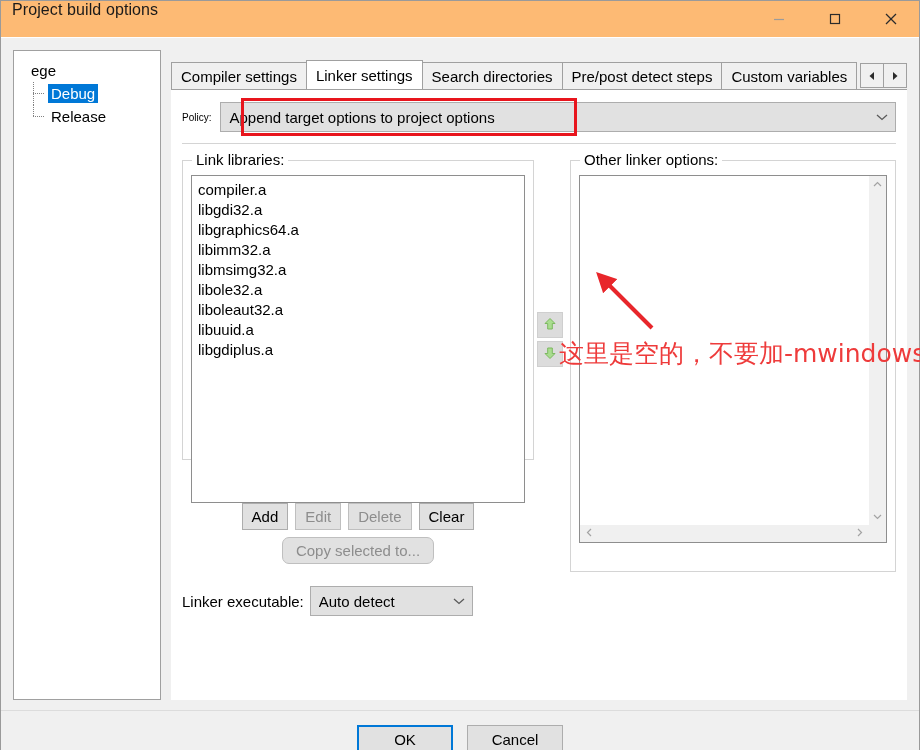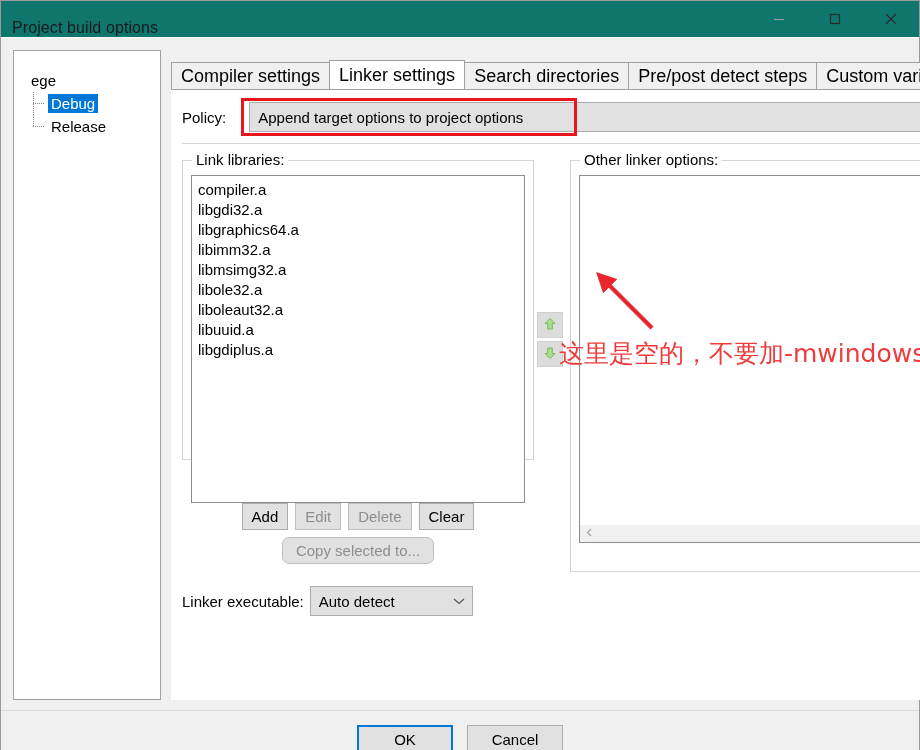--- a/index.html
+++ b/index.html
@@ -18,22 +18,22 @@
     position: relative;
     width: 920px; height: 750px;
     background: #f0f0f0;
     border: 1px solid #9a9a9a;
     display: flex; flex-direction: column;
   }
 
   
   #titlebar {
     height: 37px; flex: 0 0 37px;
-    background: #0f766e;
-    display: flex; align-items: flex-end;
+    background: #fdba74;
+    display: flex; align-items: flex-start;
     border-bottom: 1px solid #ffffff;
   }
   #title-text {
     padding-left: 11px;
     font-size: 16px;
     color: #1a1a1a;
     letter-spacing: .1px;
   }
   #titlebar-spacer { flex: 1 1 auto; }
   .caption-btn {
@@ -52,21 +52,21 @@
     padding: 8px 8px 0 8px;
   }
 
   
   #tree-panel {
     width: 148px; flex: 0 0 148px;
     background: #ffffff;
     border: 1px solid #a0a0a0;
     margin: 4px 0 10px 4px;
     height: 650px;
-    padding: 18px 0 0 0;
+    padding: 8px 0 0 0;
     font-size: 15px;
     overflow: hidden;
   }
   .tree-row { height: 23px; display: flex; align-items: center; white-space: nowrap; }
   .tree-root { padding-left: 14px; }
   .tree-indent { width: 14px; flex: 0 0 14px; }
   .tree-elbow {
     width: 20px; flex: 0 0 20px; height: 23px; position: relative;
   }
   .tree-elbow::before { 
@@ -127,21 +127,21 @@
     margin-top: 14px;
     height: 29px;
     display: flex; align-items: flex-end;
     position: relative;
     z-index: 2;
   }
   .tab {
     height: 27px;
     padding: 0 9px;
     display: flex; align-items: center;
-    font-size: 18px;
+    font-size: 15px;
     background: #f0f0f0;
     border: 1px solid #a0a0a0;
     border-bottom: none;
     margin-right: -1px;
     white-space: nowrap;
     color: #000;
   }
   .tab.active {
     background: #ffffff;
     height: 29px;
@@ -167,21 +167,21 @@
     position: relative;
     padding: 0;
   }
 
   
   #policy-row {
     display: flex; align-items: center;
     padding: 12px 11px 0 11px;
     position: relative;
   }
-  #policy-label { font-size: 15px; margin-right: 23px; white-space: nowrap; }
+  #policy-label { font-size: 10px; margin-right: 9px; white-space: nowrap; }
   #policy-combo { flex: 1 1 auto; }
   #policy-highlight {
     position: absolute;
     left: 70px; top: 8px;
     width: 336px; height: 38px;
     border: 3px solid #e8151d;
     pointer-events: none;
     z-index: 5;
   }
 

